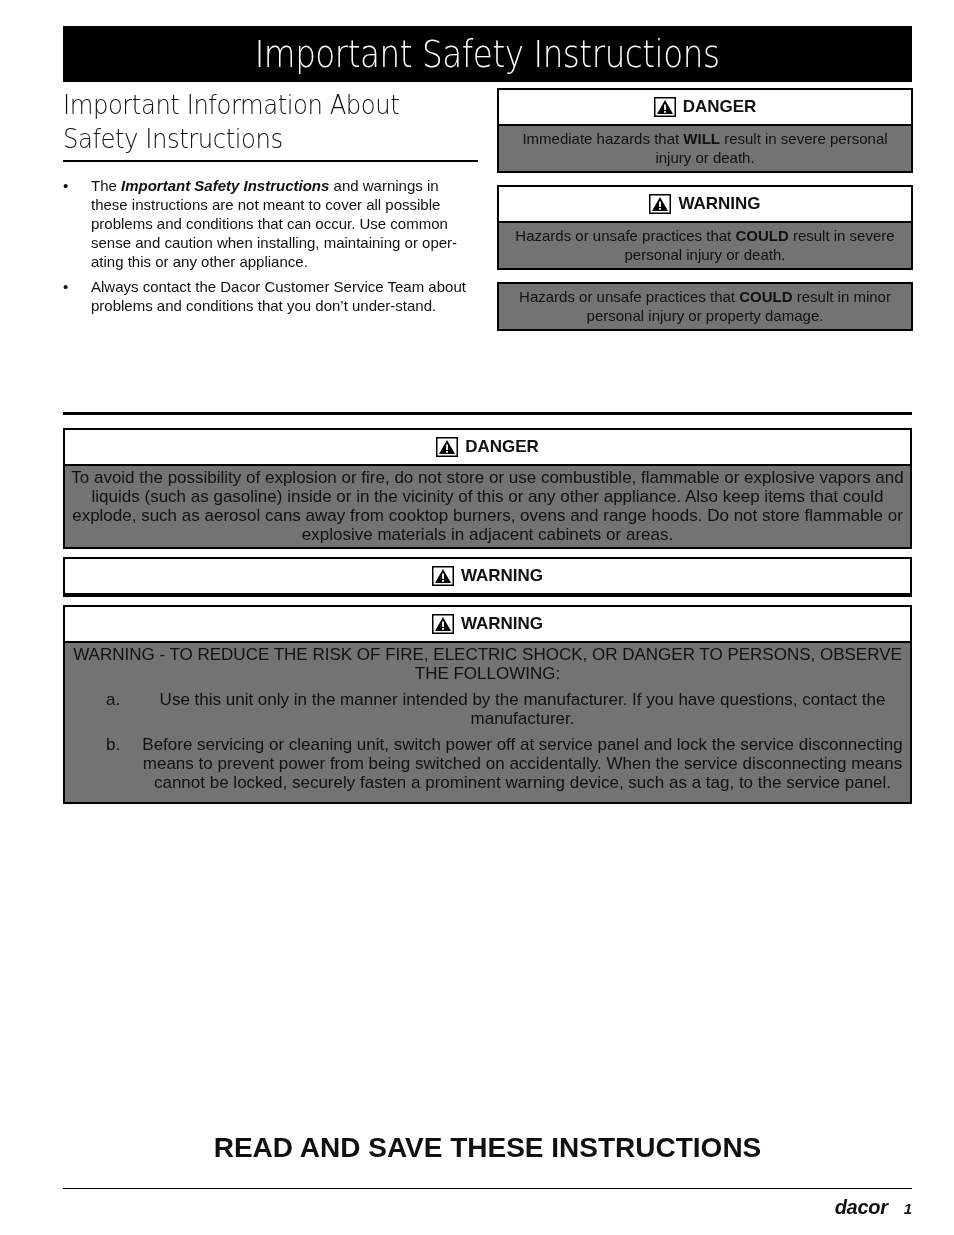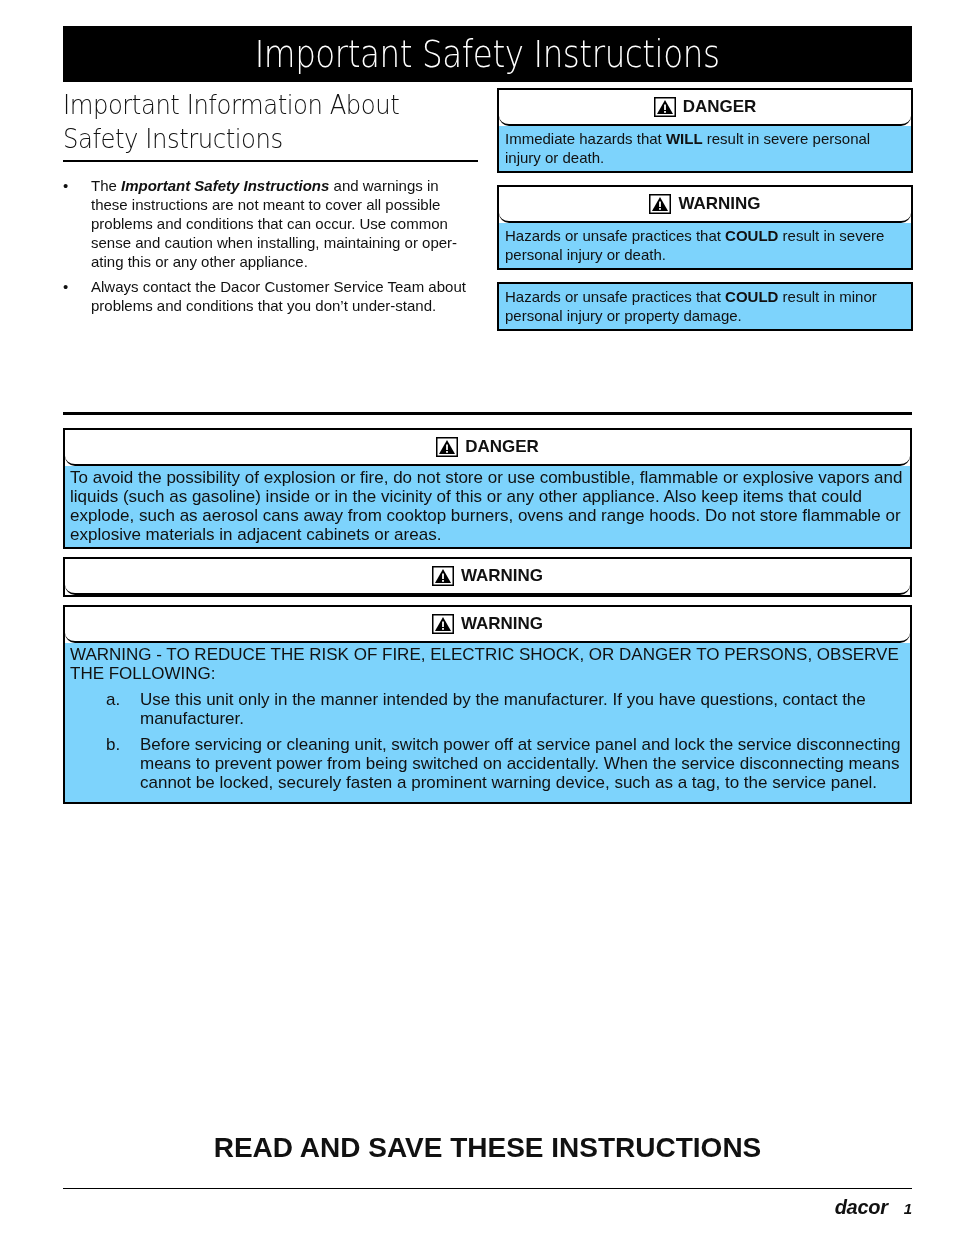--- a/index.html
+++ b/index.html
@@ -25,23 +25,23 @@
   .bullets li .dot { position: absolute; left: 0; top: 0; }
   .right-col { position: absolute; left: 497px; top: 88px; width: 416px; }
   .right-heading {
     font-family: "DejaVu Sans", sans-serif; font-weight: 300; font-size: 20px; line-height: 28px;
     margin: 0 0 6px 0; letter-spacing: -0.3px;
   }
   .right-heading span { display: inline-block; transform: scaleX(0.9); transform-origin: left; }
   .sym-box { border: 2px solid #000; margin-bottom: 12px; }
   .box-head {
     background: #fff; display: flex; align-items: center; justify-content: center;
-    font-weight: bold; font-size: 17px; height: 34px; border-bottom: 2px solid #000; border-radius: 10px;
+    font-weight: bold; font-size: 17px; height: 34px; border-bottom: 2px solid #000;
   }
-  .box-body { background: #7dd3fc; font-size: 15px; line-height: 19px; padding: 3px 6px 4px 6px; }
+  .box-body { background: #737373; font-size: 15px; line-height: 19px; padding: 3px 6px 4px 6px; text-align: center; }
   .warn-icon { display: inline-block; width: 22px; height: 20px; margin-right: 7px; vertical-align: middle; }
   .divider { position: absolute; left: 63px; top: 412px; width: 849px; height: 3px; background: #000; }
   .wide-col { position: absolute; left: 63px; top: 428px; width: 849px; }
   .wide-box { border: 2px solid #000; margin-bottom: 8px; }
   .wide-box .box-head { height: 34px; }
   .wide-box .box-body { font-size: 17px; line-height: 19px; padding: 2px 5px 3px 5px; }
   .sub-list { list-style: none; margin: 7px 0 0 0; padding: 0; }
   .sub-list li { position: relative; padding-left: 70px; margin-bottom: 7px; }
   .sub-list li .lbl { position: absolute; left: 36px; top: 0; }
   .read-save {

